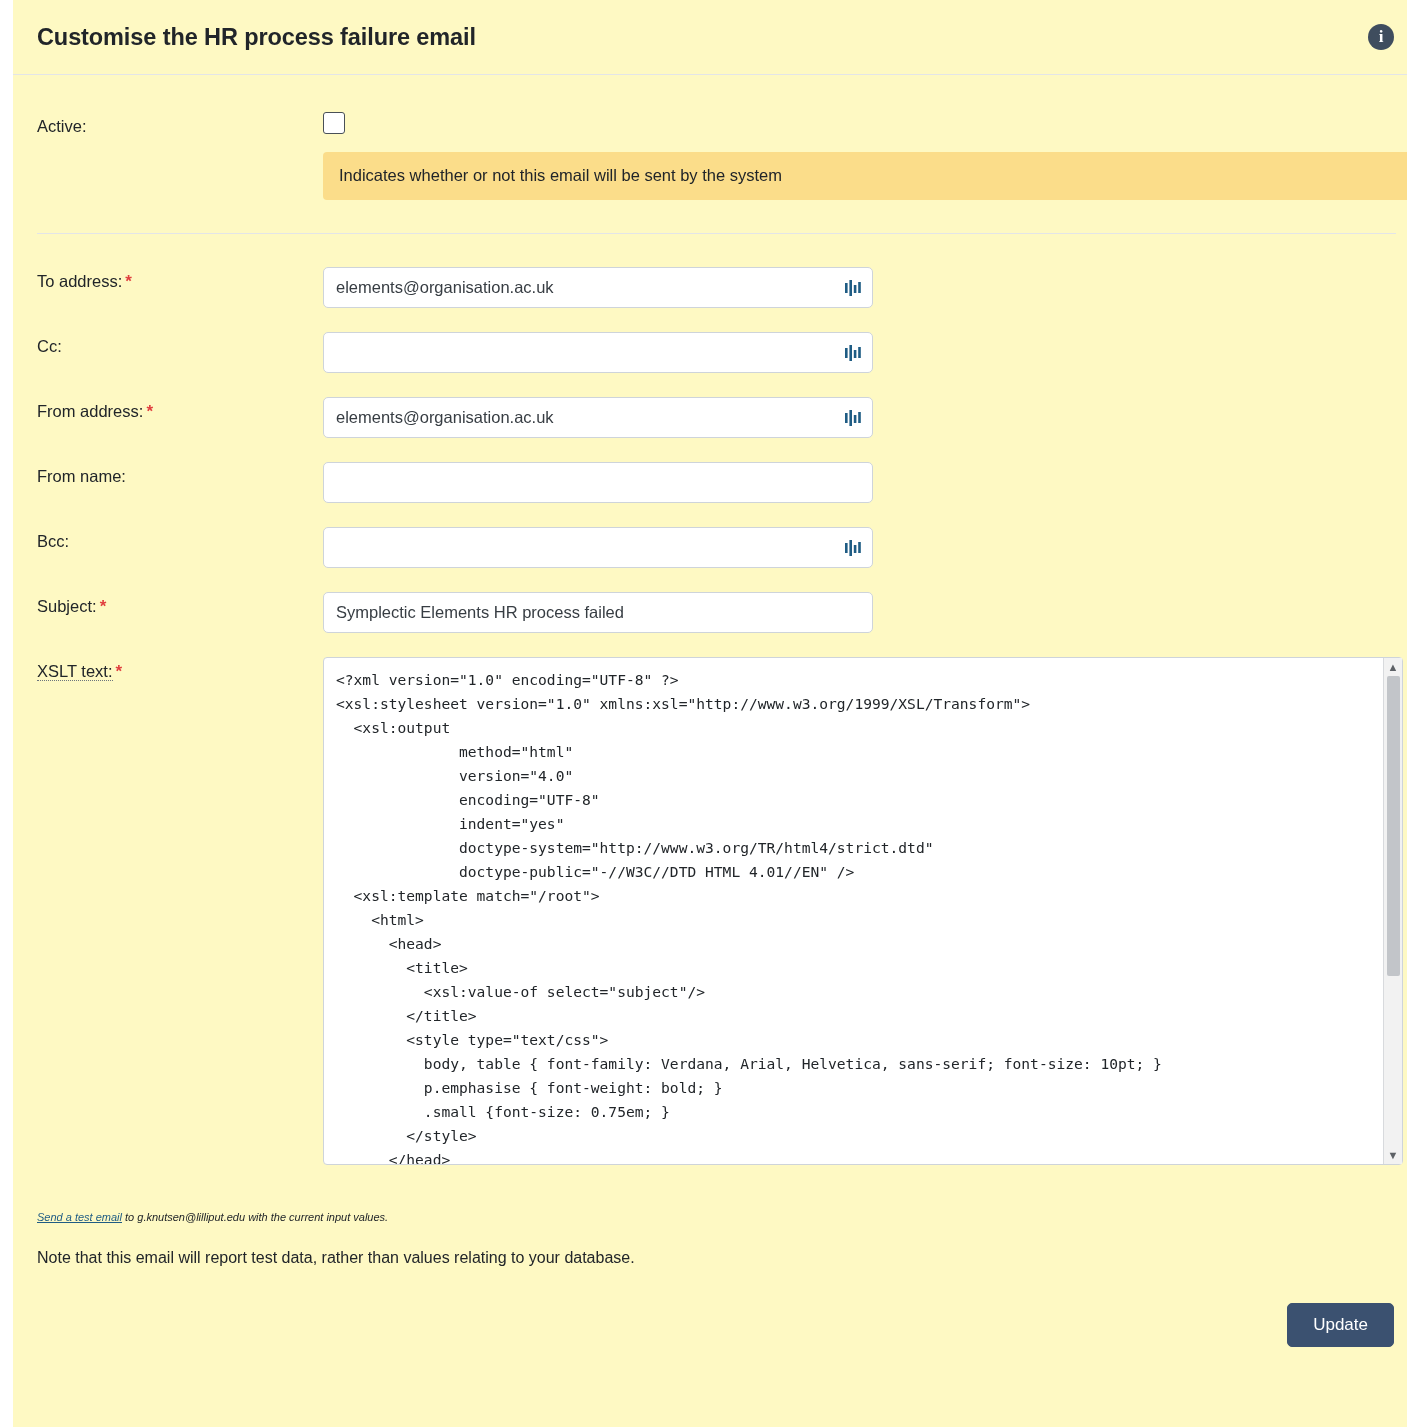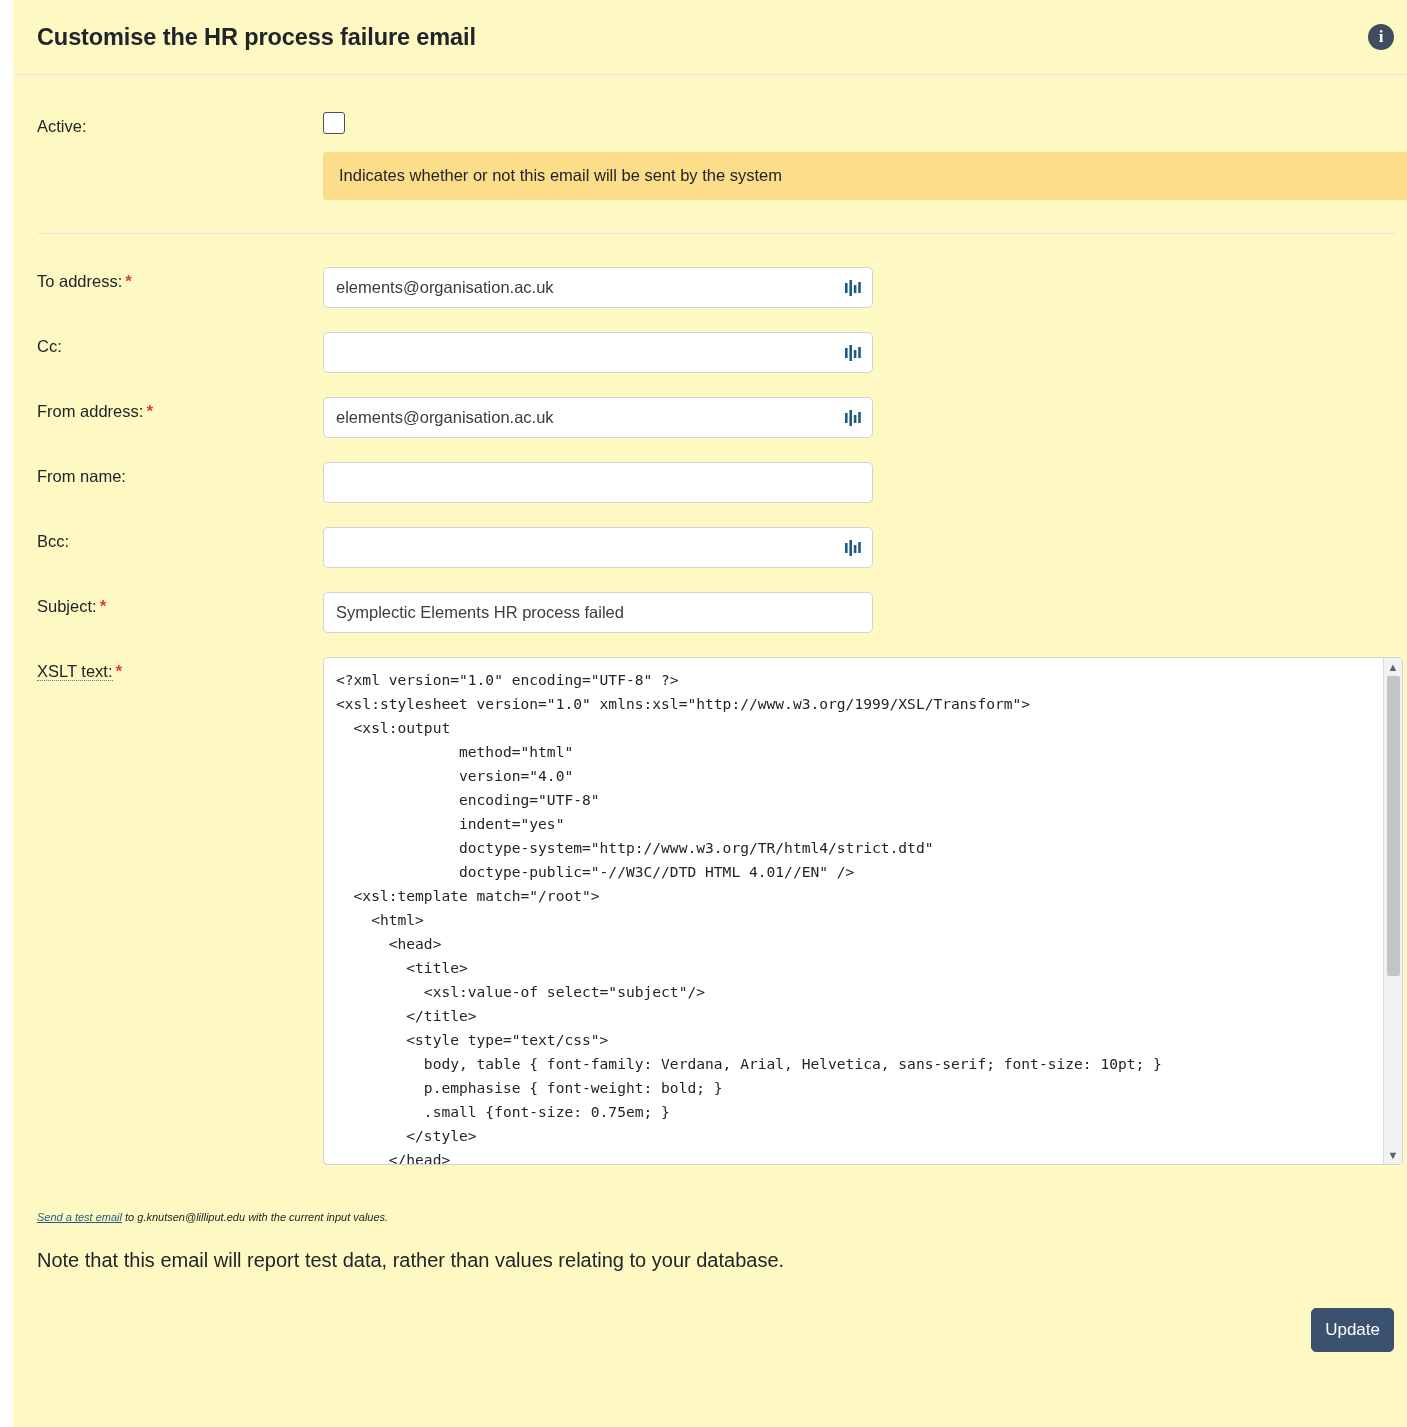--- a/index.html
+++ b/index.html
@@ -191,37 +191,37 @@
     color: #212529;
     margin-bottom: 26px;
     font-style: italic;
   }
   .send-link {
     color: #1f5c84;
     text-decoration: underline;
     cursor: pointer;
   }
   .note-line {
-    font-size: 20px;
+    font-size: 16px;
     color: #212529;
   }
   
   .footer {
     padding: 36px 26px 26px 24px;
     display: flex;
     justify-content: flex-end;
   }
   .update-btn {
     background: #3b5170;
     color: #fff;
     border: 1px solid #3b5170;
     border-radius: 5px;
     font-size: 17px;
     font-family: "Liberation Sans", sans-serif;
-    padding: 11px 13px;
+    padding: 11px 25px;
     cursor: pointer;
   }
 </style>
 </head>
 <body>
 
 <div class="page">
 
   <div class="header">
     <div class="header-title">Customise the HR process failure email</div>

